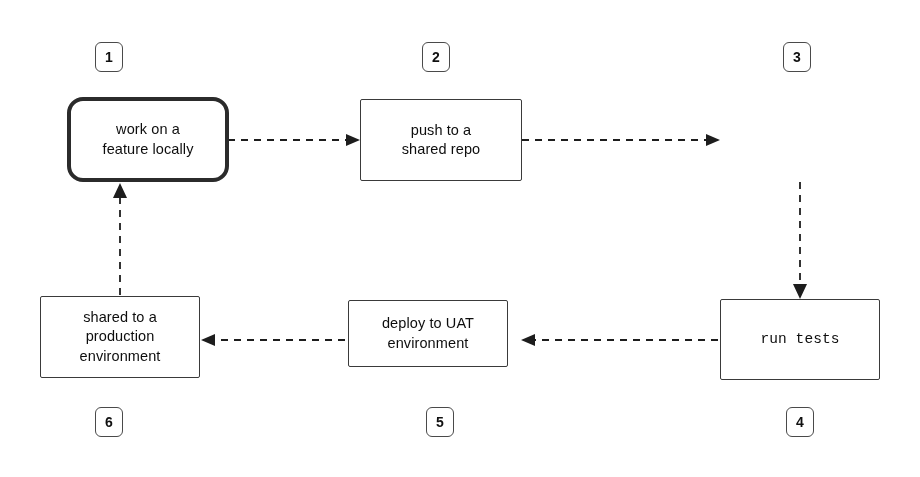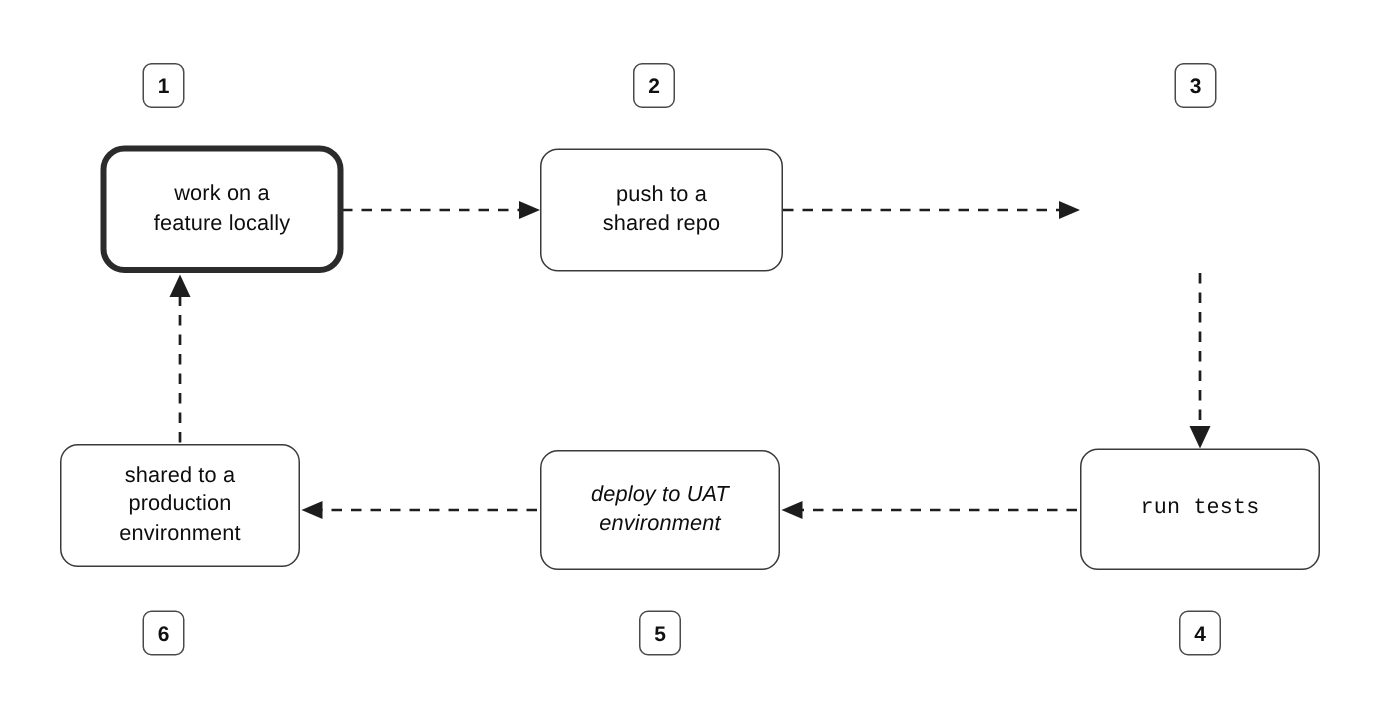--- a/index.html
+++ b/index.html
@@ -15,21 +15,21 @@
     width: 920px;
     height: 477px;
     background: #ffffff;
     overflow: hidden;
   }
   .node {
     position: absolute;
     box-sizing: border-box;
     background: #ffffff;
     border: 1.4px solid #3a3a3a;
-    border-radius: 12px;
+    border-radius: 2px;
     display: flex;
     align-items: center;
     justify-content: center;
     text-align: center;
     color: #0d0d0d;
     font-size: 14.5px;
     line-height: 1.32;
     letter-spacing: 0.1px;
     z-index: 3;
   }
@@ -135,21 +135,21 @@
     <span>3</span>
   </div>
 
   <div class="node" style="left:720px; top:299px; width:160px; height:81px;font-family:Liberation Mono, monospace;">
     <span class="node-label">run tests</span>
   </div>
   <div class="badge" style="left:786px; top:407px;">
     <span>4</span>
   </div>
 
-  <div class="node" style="left:360px; top:300px; width:160px; height:80px;font-style:italic;">
+  <div class="node" style="left:348px; top:300px; width:160px; height:67px;">
     <span class="node-label">deploy to UAT
 environment</span>
   </div>
   <div class="badge" style="left:426px; top:407px;">
     <span>5</span>
   </div>
 
   <div class="node" style="left:40px; top:296px; width:160px; height:82px;">
     <span class="node-label">shared to a
 production

